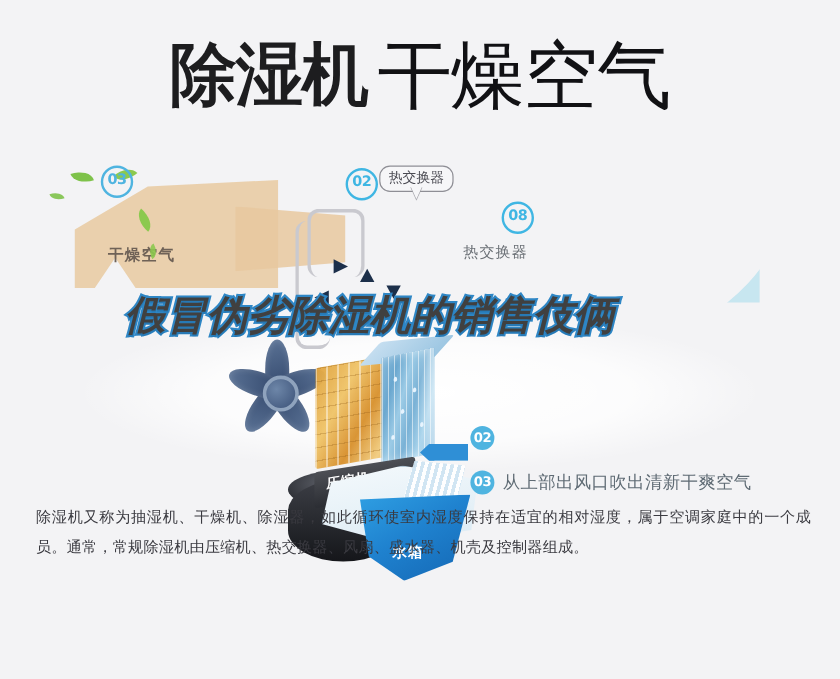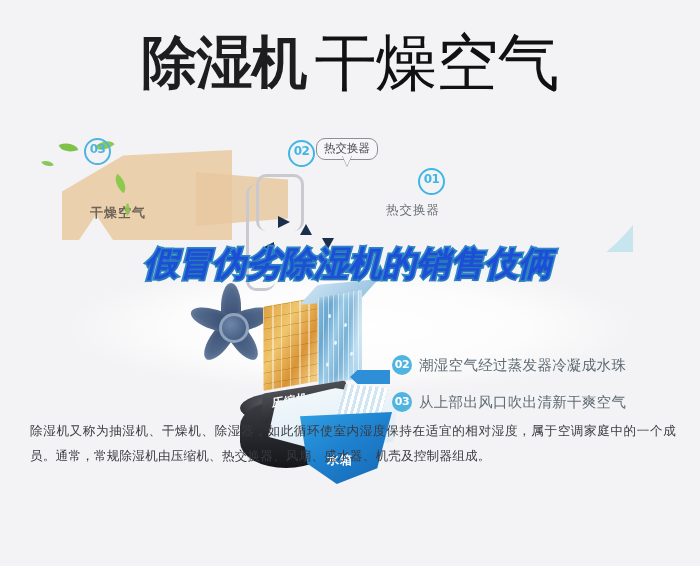--- a/index.html
+++ b/index.html
@@ -221,25 +221,24 @@
     flex:0 0 auto;width:20px;height:20px;border-radius:50%;
     background:#4fb4e0;color:#ffffff;font-size:11px;font-weight:bold;
     line-height:20px;text-align:center;letter-spacing:-.5px;margin-right:7px;
   }
   .ltext{font-size:14.5px;color:#5f6b74;letter-spacing:.3px;white-space:nowrap;}
 
   
   .overlay{
     position:absolute;left:104px;top:246px;width:520px;
     font-size:34px;font-weight:bold;font-style:italic;
-    color:#1d4ed8;line-height:1.02;letter-spacing:0px;
+    color:#404040;line-height:1.02;letter-spacing:0px;
     -webkit-text-stroke:3.5px #2e86c5;
     paint-order:stroke fill;
     text-shadow:0 2px 0 rgba(20,90,140,.28);
-    margin-left:40px;
   }
 
   
   .body-copy{position:absolute;left:30px;top:418px;width:646px;}
   .para{
     font-size:12.6px;color:#3a3a40;line-height:2.0;
     text-align:justify;letter-spacing:.2px;margin:0 0 16px 0;
   }
 </style>
 </head>
@@ -267,21 +266,21 @@
     <div class="leaf" style="left:60px;top:30px;"></div>
     <div class="leaf s" style="left:42px;top:48px;"></div>
     <div class="leaf d" style="left:112px;top:66px;transform:rotate(40deg);"></div>
     <div class="leaf d s" style="left:122px;top:94px;transform:rotate(62deg);"></div>
     <div class="leaf d" style="left:96px;top:28px;transform:rotate(-40deg);"></div>
 
     <div class="pbadge" style="left:84px;top:26px;border-color:#4fb4e0;color:#4fb4e0;">03</div>
 
     <div class="pbadge" style="left:288px;top:28px;">02</div>
 
-    <div class="pbadge" style="left:418px;top:56px;">01</div>
+    <div class="pbadge" style="left:418px;top:56px;">08</div>
 
     <div class="plabel" style="left:386px;top:90px;">热交换器</div>
 
     <div class="callout" style="left:316px;top:26px;">
       <div class="box">热交换器</div>
       <div class="tail"></div>
     </div>
 
     <div class="fan">
       <div class="blade" style="transform:translate(-10px,-42px) rotate(0deg);"></div>
@@ -324,21 +323,20 @@
     <div class="comp-label">压缩机</div>
 
     <div class="shell"></div>
     <div class="grill"></div>
     <div class="tank"></div>
     <div class="tank-label">水箱</div>
 
     <div class="legend">
       <div class="legend-row">
         <span class="lbadge">02</span>
-        <span class="ltext">潮湿空气经过蒸发器冷凝成水珠</span>
       </div>
       <div class="legend-row">
         <span class="lbadge">03</span>
         <span class="ltext">从上部出风口吹出清新干爽空气</span>
       </div>
     </div>
 
   </div>
 
   <div class="overlay">假冒伪劣除湿机的销售伎俩</div>

